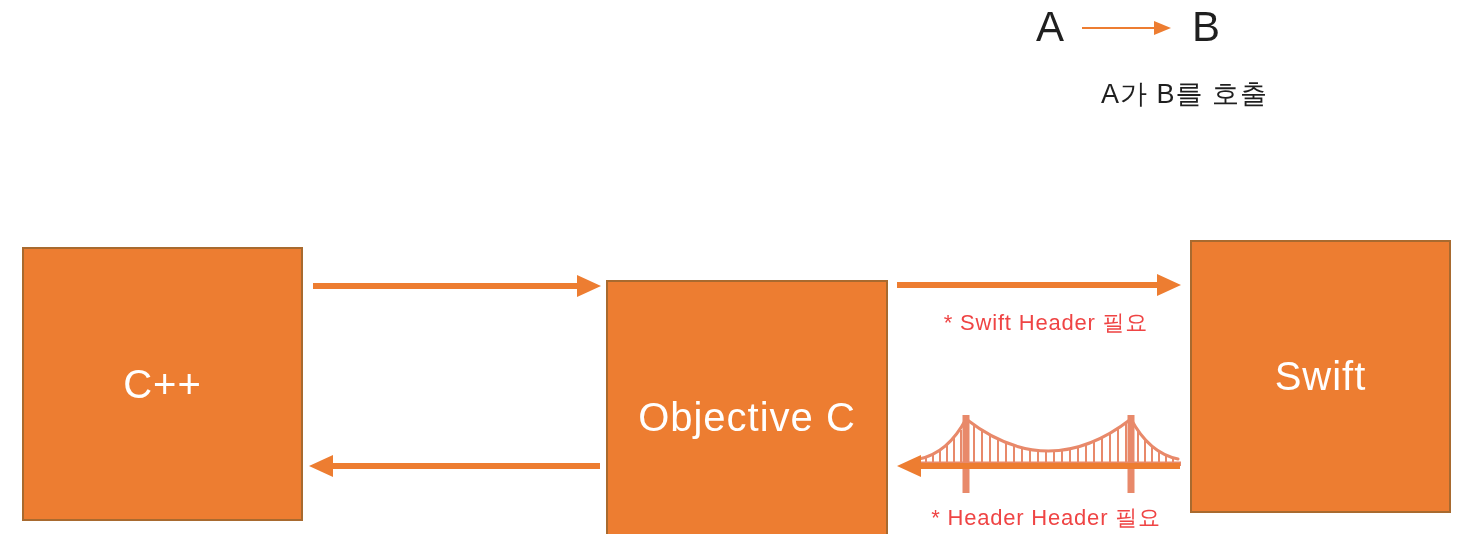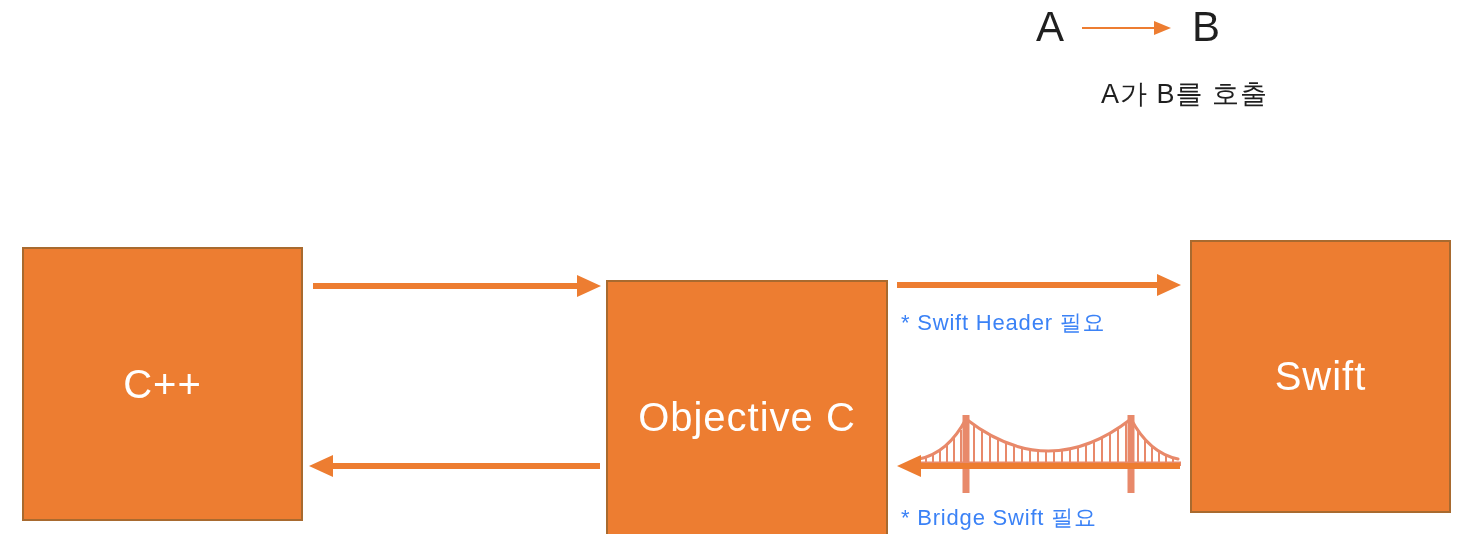--- a/index.html
+++ b/index.html
@@ -84,22 +84,23 @@
   .arrow.a2 .shaft { left: 22px; width: 269px; }
   .arrow.a3 { left: 897px; top: 274px; width: 284px; }
   .arrow.a3 .shaft { left: 0; width: 262px; }
   .arrow.a4 { left: 897px; top: 455px; width: 283px; }
   .arrow.a4 .shaft { left: 22px; width: 261px; }
 
   
   .edge-note {
     position: absolute;
     width: 290px;
+    text-align: center;
     font-size: 22px;
-    color: #3b82f6;
+    color: #ef4444;
     letter-spacing: 0.8px;
     font-weight: 400;
   }
   .edge-note.top    { left: 901px; top: 308px; }
   .edge-note.bottom { left: 901px; top: 503px; }
 
   
   .bridge { position: absolute; left: 916px; top: 413px; width: 266px; height: 82px; }
 </style>
 </head>
@@ -152,15 +153,15 @@
 
     <rect x="1" y="48.5" width="264" height="4.5" fill="#E8896A"></rect>
   </svg>
 
   <div class="arrow a4">
     <div class="shaft"></div>
     <div class="head-left"></div>
   </div>
 
   <div class="edge-note top">* Swift Header 필요</div>
-  <div class="edge-note bottom">* Bridge Swift 필요</div>
+  <div class="edge-note bottom">* Header Header 필요</div>
 
 </div>
 
 </body></html>

